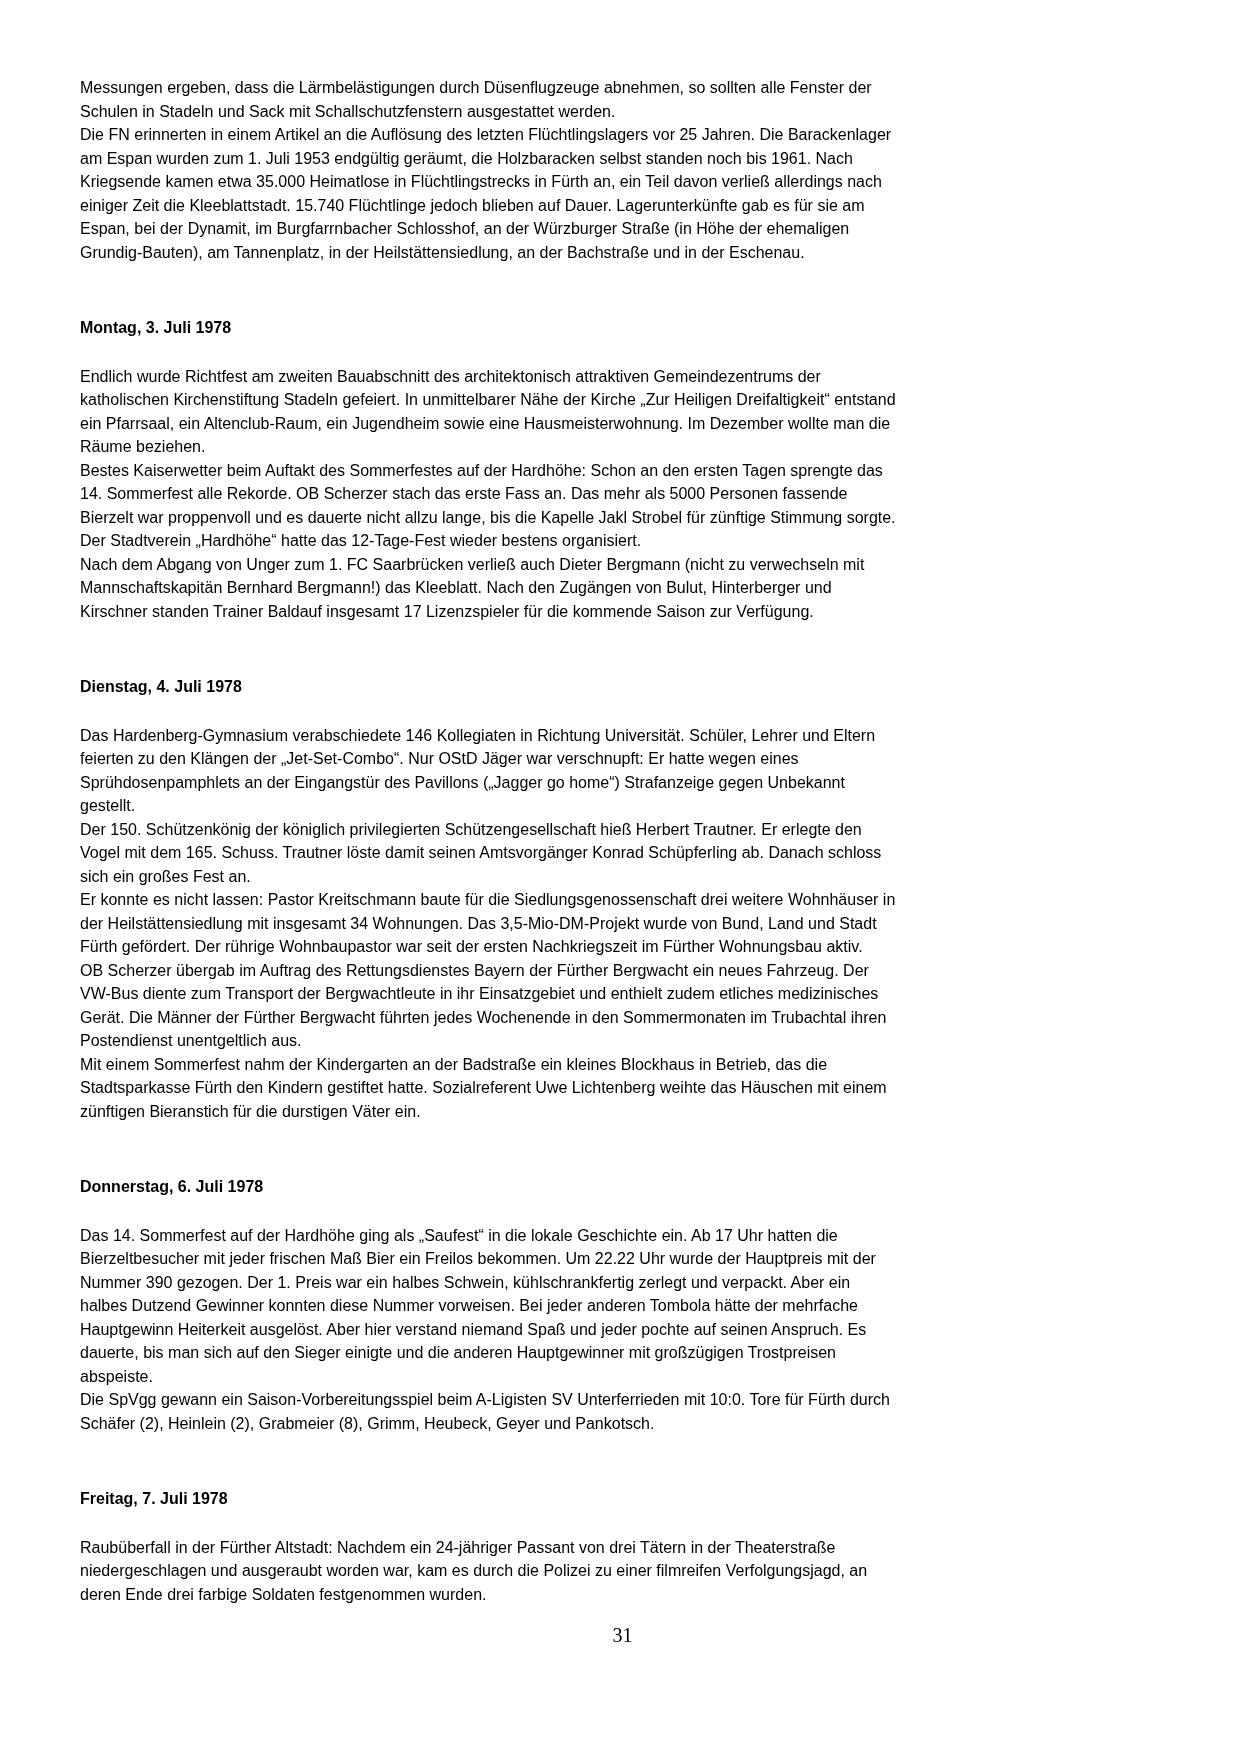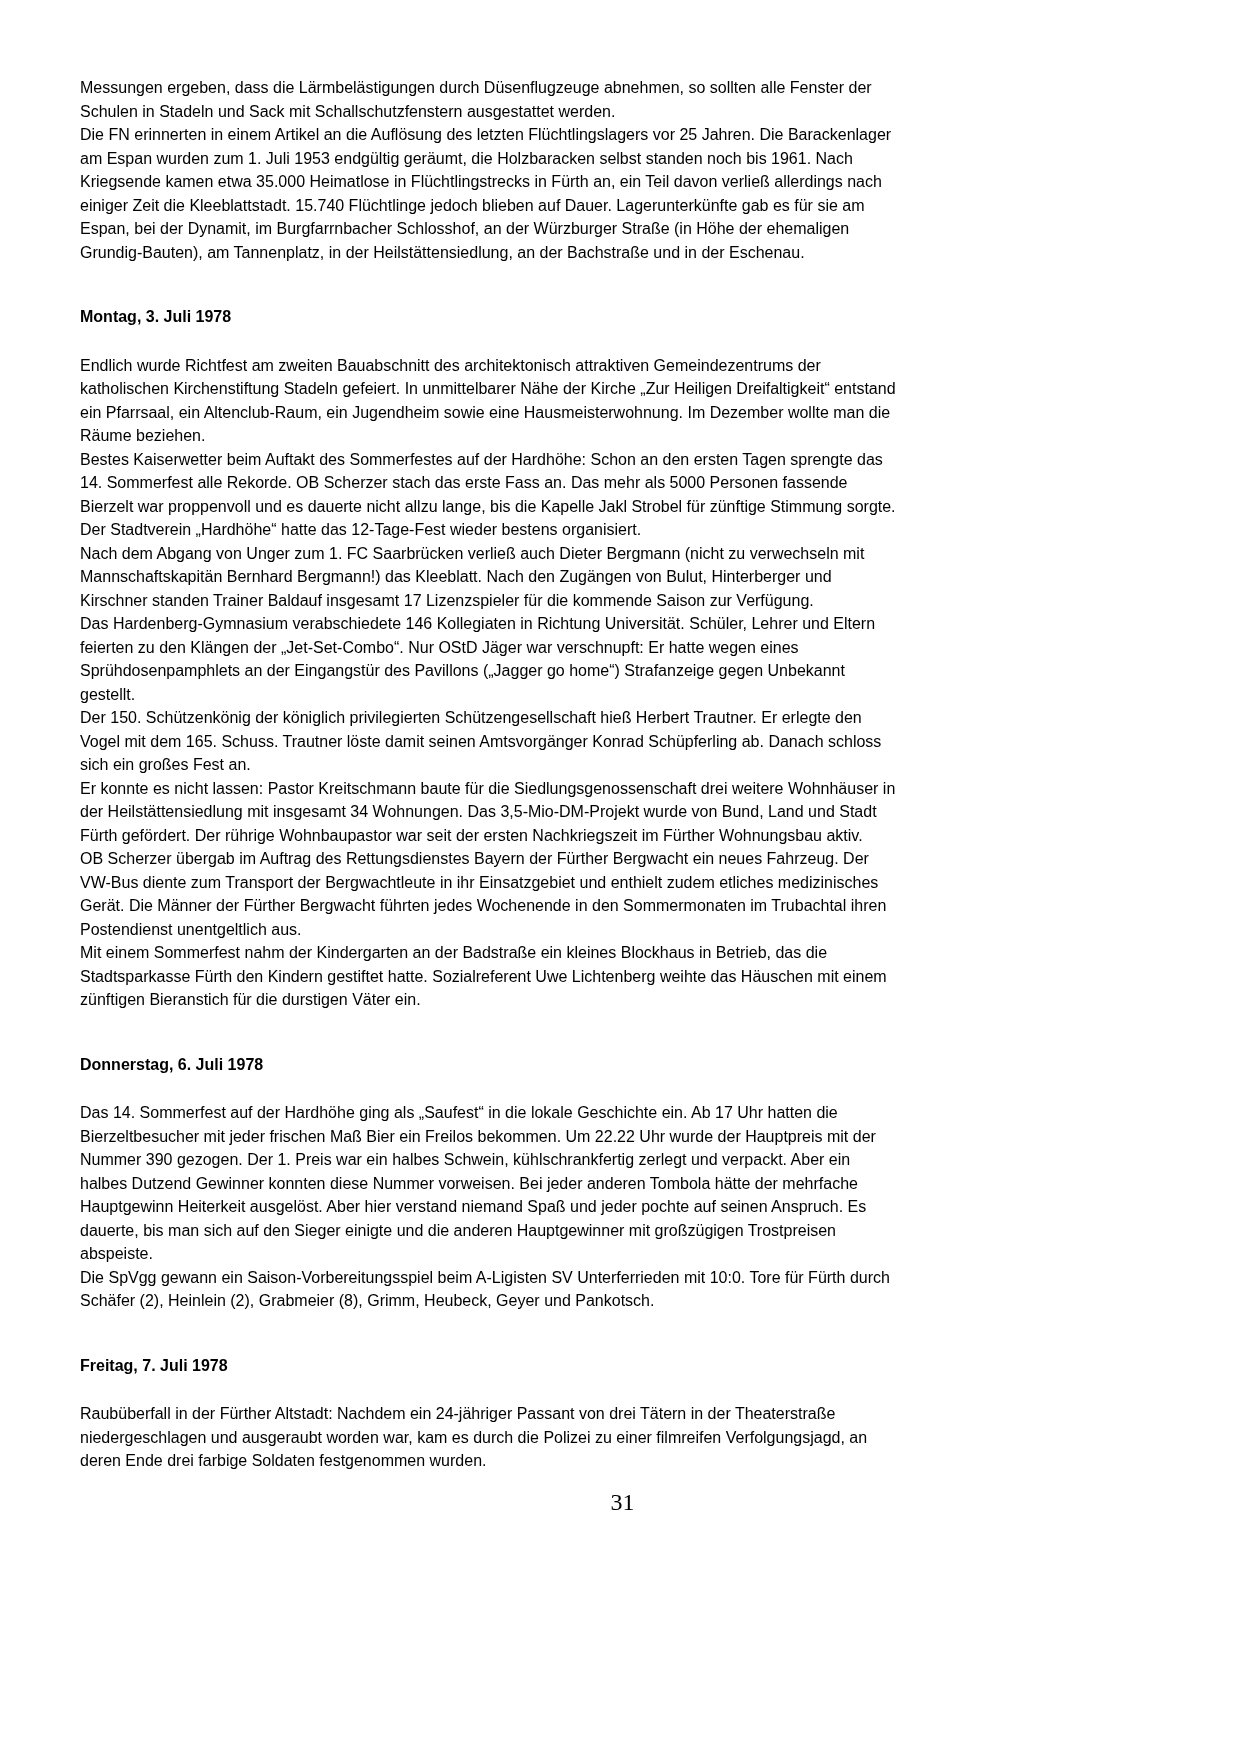--- a/index.html
+++ b/index.html
@@ -20,30 +20,30 @@
     line-height: 23.5px;
   }
   .content {
     width: 1100px;
   }
   .para {
     margin: 0;
     white-space: pre-line;
   }
   .day-heading {
-    margin: 41px 0 25px 0;
+    margin: 52px 0 25px 0;
     font-weight: bold;
     white-space: pre-line;
   }
   .page-number {
     margin-top: 17px;
     width: 1085px;
     text-align: center;
     font-family: "Liberation Serif", serif;
-    font-size: 24px;
+    font-size: 20px;
     line-height: 24px;
   }
 </style>
 </head>
 <body>
 
 <div class="page">
   <div class="content">
     <p class="para">Messungen ergeben, dass die Lärmbelästigungen durch Düsenflugzeuge abnehmen, so sollten alle Fenster der
 Schulen in Stadeln und Sack mit Schallschutzfenstern ausgestattet werden.</p>
@@ -58,20 +58,21 @@
 katholischen Kirchenstiftung Stadeln gefeiert. In unmittelbarer Nähe der Kirche „Zur Heiligen Dreifaltigkeit“ entstand
 ein Pfarrsaal, ein Altenclub-Raum, ein Jugendheim sowie eine Hausmeisterwohnung. Im Dezember wollte man die
 Räume beziehen.</p>
     <p class="para">Bestes Kaiserwetter beim Auftakt des Sommerfestes auf der Hardhöhe: Schon an den ersten Tagen sprengte das
 14. Sommerfest alle Rekorde. OB Scherzer stach das erste Fass an. Das mehr als 5000 Personen fassende
 Bierzelt war proppenvoll und es dauerte nicht allzu lange, bis die Kapelle Jakl Strobel für zünftige Stimmung sorgte.
 Der Stadtverein „Hardhöhe“ hatte das 12-Tage-Fest wieder bestens organisiert.</p>
     <p class="para">Nach dem Abgang von Unger zum 1. FC Saarbrücken verließ auch Dieter Bergmann (nicht zu verwechseln mit
 Mannschaftskapitän Bernhard Bergmann!) das Kleeblatt. Nach den Zugängen von Bulut, Hinterberger und
 Kirschner standen Trainer Baldauf insgesamt 17 Lizenzspieler für die kommende Saison zur Verfügung.</p>
+    <p class="day-heading">Dienstag, 4. Juli 1978</p>
     <p class="para">Das Hardenberg-Gymnasium verabschiedete 146 Kollegiaten in Richtung Universität. Schüler, Lehrer und Eltern
 feierten zu den Klängen der „Jet-Set-Combo“. Nur OStD Jäger war verschnupft: Er hatte wegen eines
 Sprühdosenpamphlets an der Eingangstür des Pavillons („Jagger go home“) Strafanzeige gegen Unbekannt
 gestellt.</p>
     <p class="para">Der 150. Schützenkönig der königlich privilegierten Schützengesellschaft hieß Herbert Trautner. Er erlegte den
 Vogel mit dem 165. Schuss. Trautner löste damit seinen Amtsvorgänger Konrad Schüpferling ab. Danach schloss
 sich ein großes Fest an.</p>
     <p class="para">Er konnte es nicht lassen: Pastor Kreitschmann baute für die Siedlungsgenossenschaft drei weitere Wohnhäuser in
 der Heilstättensiedlung mit insgesamt 34 Wohnungen. Das 3,5-Mio-DM-Projekt wurde von Bund, Land und Stadt
 Fürth gefördert. Der rührige Wohnbaupastor war seit der ersten Nachkriegszeit im Fürther Wohnungsbau aktiv.</p>

